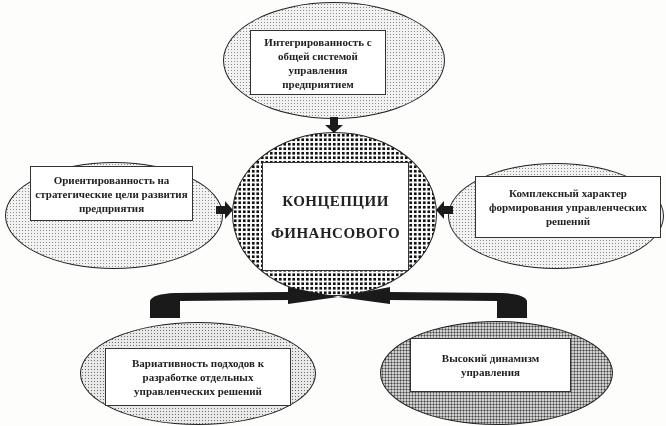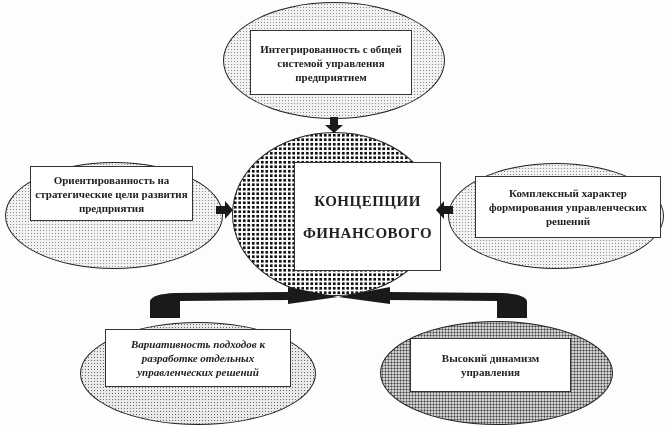--- a/index.html
+++ b/index.html
@@ -30,46 +30,46 @@
          display: flex; align-items: center; justify-content: center; text-align: center;
          font-weight: bold; color: #222; font-size: 11px; line-height: 14px; padding: 2px 4px; }
   .center-box { font-size: 15px; line-height: 32px; letter-spacing: 0.5px; flex-direction: column; border: 1.5px solid #333; }
   .center-box span { display: block; }
   svg.overlay { position: absolute; left: 0; top: 0; }
 </style>
 </head>
 <body>
 
 <div class="ell dots-light" style="left:223px; top:2px; width:222px; height:117px;"></div>
-<div class="box" style="left:250px; top:30px; width:162px; height:65px;">
+<div class="box" style="left:250px; top:30px; width:136px; height:65px;">
   <span>Интегрированность с общей системой управления предприятием</span>
 </div>
 
 <div class="ell dots-light" style="left:5px; top:162px; width:218px; height:107px;"></div>
 <div class="box" style="left:30px; top:166px; width:163px; height:55px;">
   <span>Ориентированность на стратегические цели развития предприятия</span>
 </div>
 
 <div class="ell dots-light" style="left:448px; top:163px; width:216px; height:106px;"></div>
 <div class="box" style="left:475px; top:176px; width:186px; height:62px;">
   <span>Комплексный характер формирования управленческих решений</span>
 </div>
 
 <div class="ell dots-mid" style="left:80px; top:322px; width:236px; height:103px;"></div>
-<div class="box" style="left:105px; top:329px; width:186px; height:58px;font-style:italic;">
+<div class="box" style="left:105px; top:348px; width:186px; height:58px;">
   <span>Вариативность подходов к разработке отдельных управленческих решений</span>
 </div>
 
 <div class="ell dots-dark" style="left:380px; top:321px; width:233px; height:104px;"></div>
 <div class="box" style="left:410px; top:338px; width:161px; height:54px;">
   <span>Высокий динамизм управления</span>
 </div>
 
 <div class="ell checker" style="left:232px; top:132px; width:205px; height:164px;"></div>
-<div class="box center-box" style="left:262px; top:162px; width:147px; height:109px;margin-left:32px;">
+<div class="box center-box" style="left:262px; top:162px; width:147px; height:109px;">
   <span>КОНЦЕПЦИИ</span>
   <span>ФИНАНСОВОГО</span>
 </div>
 
 <svg class="overlay" width="666" height="426" viewBox="0 0 666 426">
 
   <g>
     <rect x="330" y="117" width="8" height="9" fill="#1a1a1a"></rect>
     <polygon points="325,125 343,125 334,133" fill="#1a1a1a"></polygon>
   </g>

